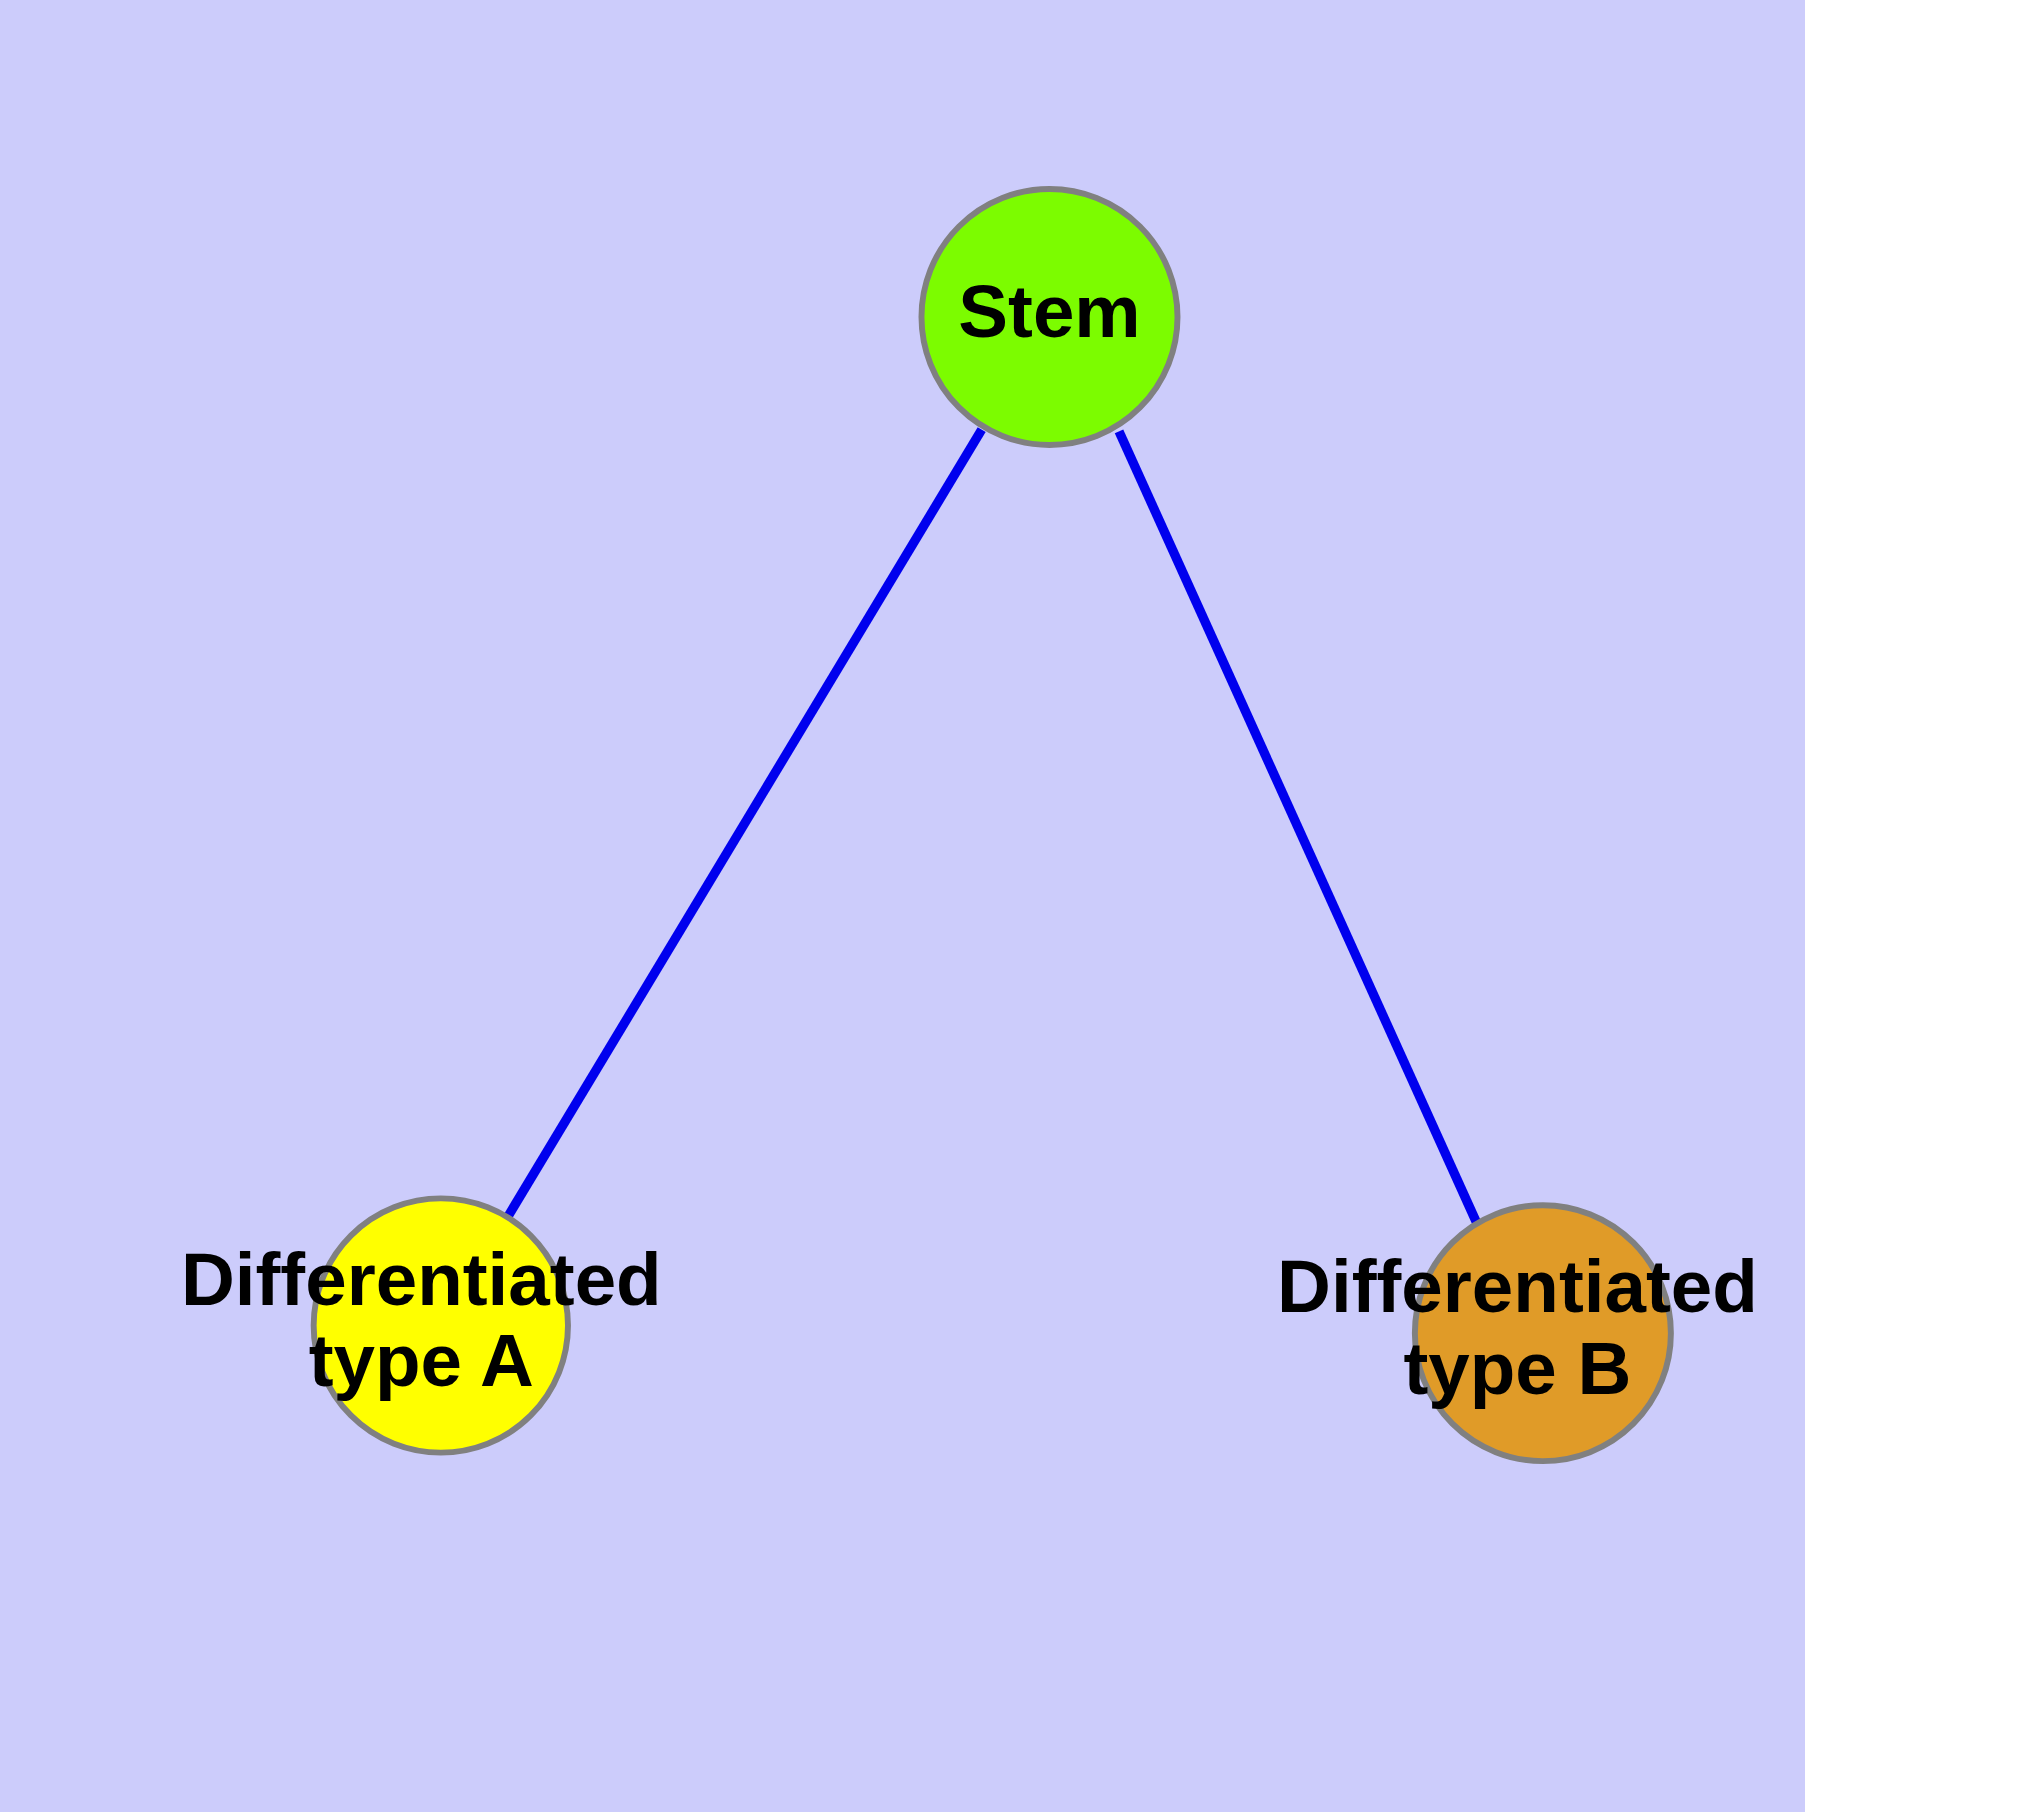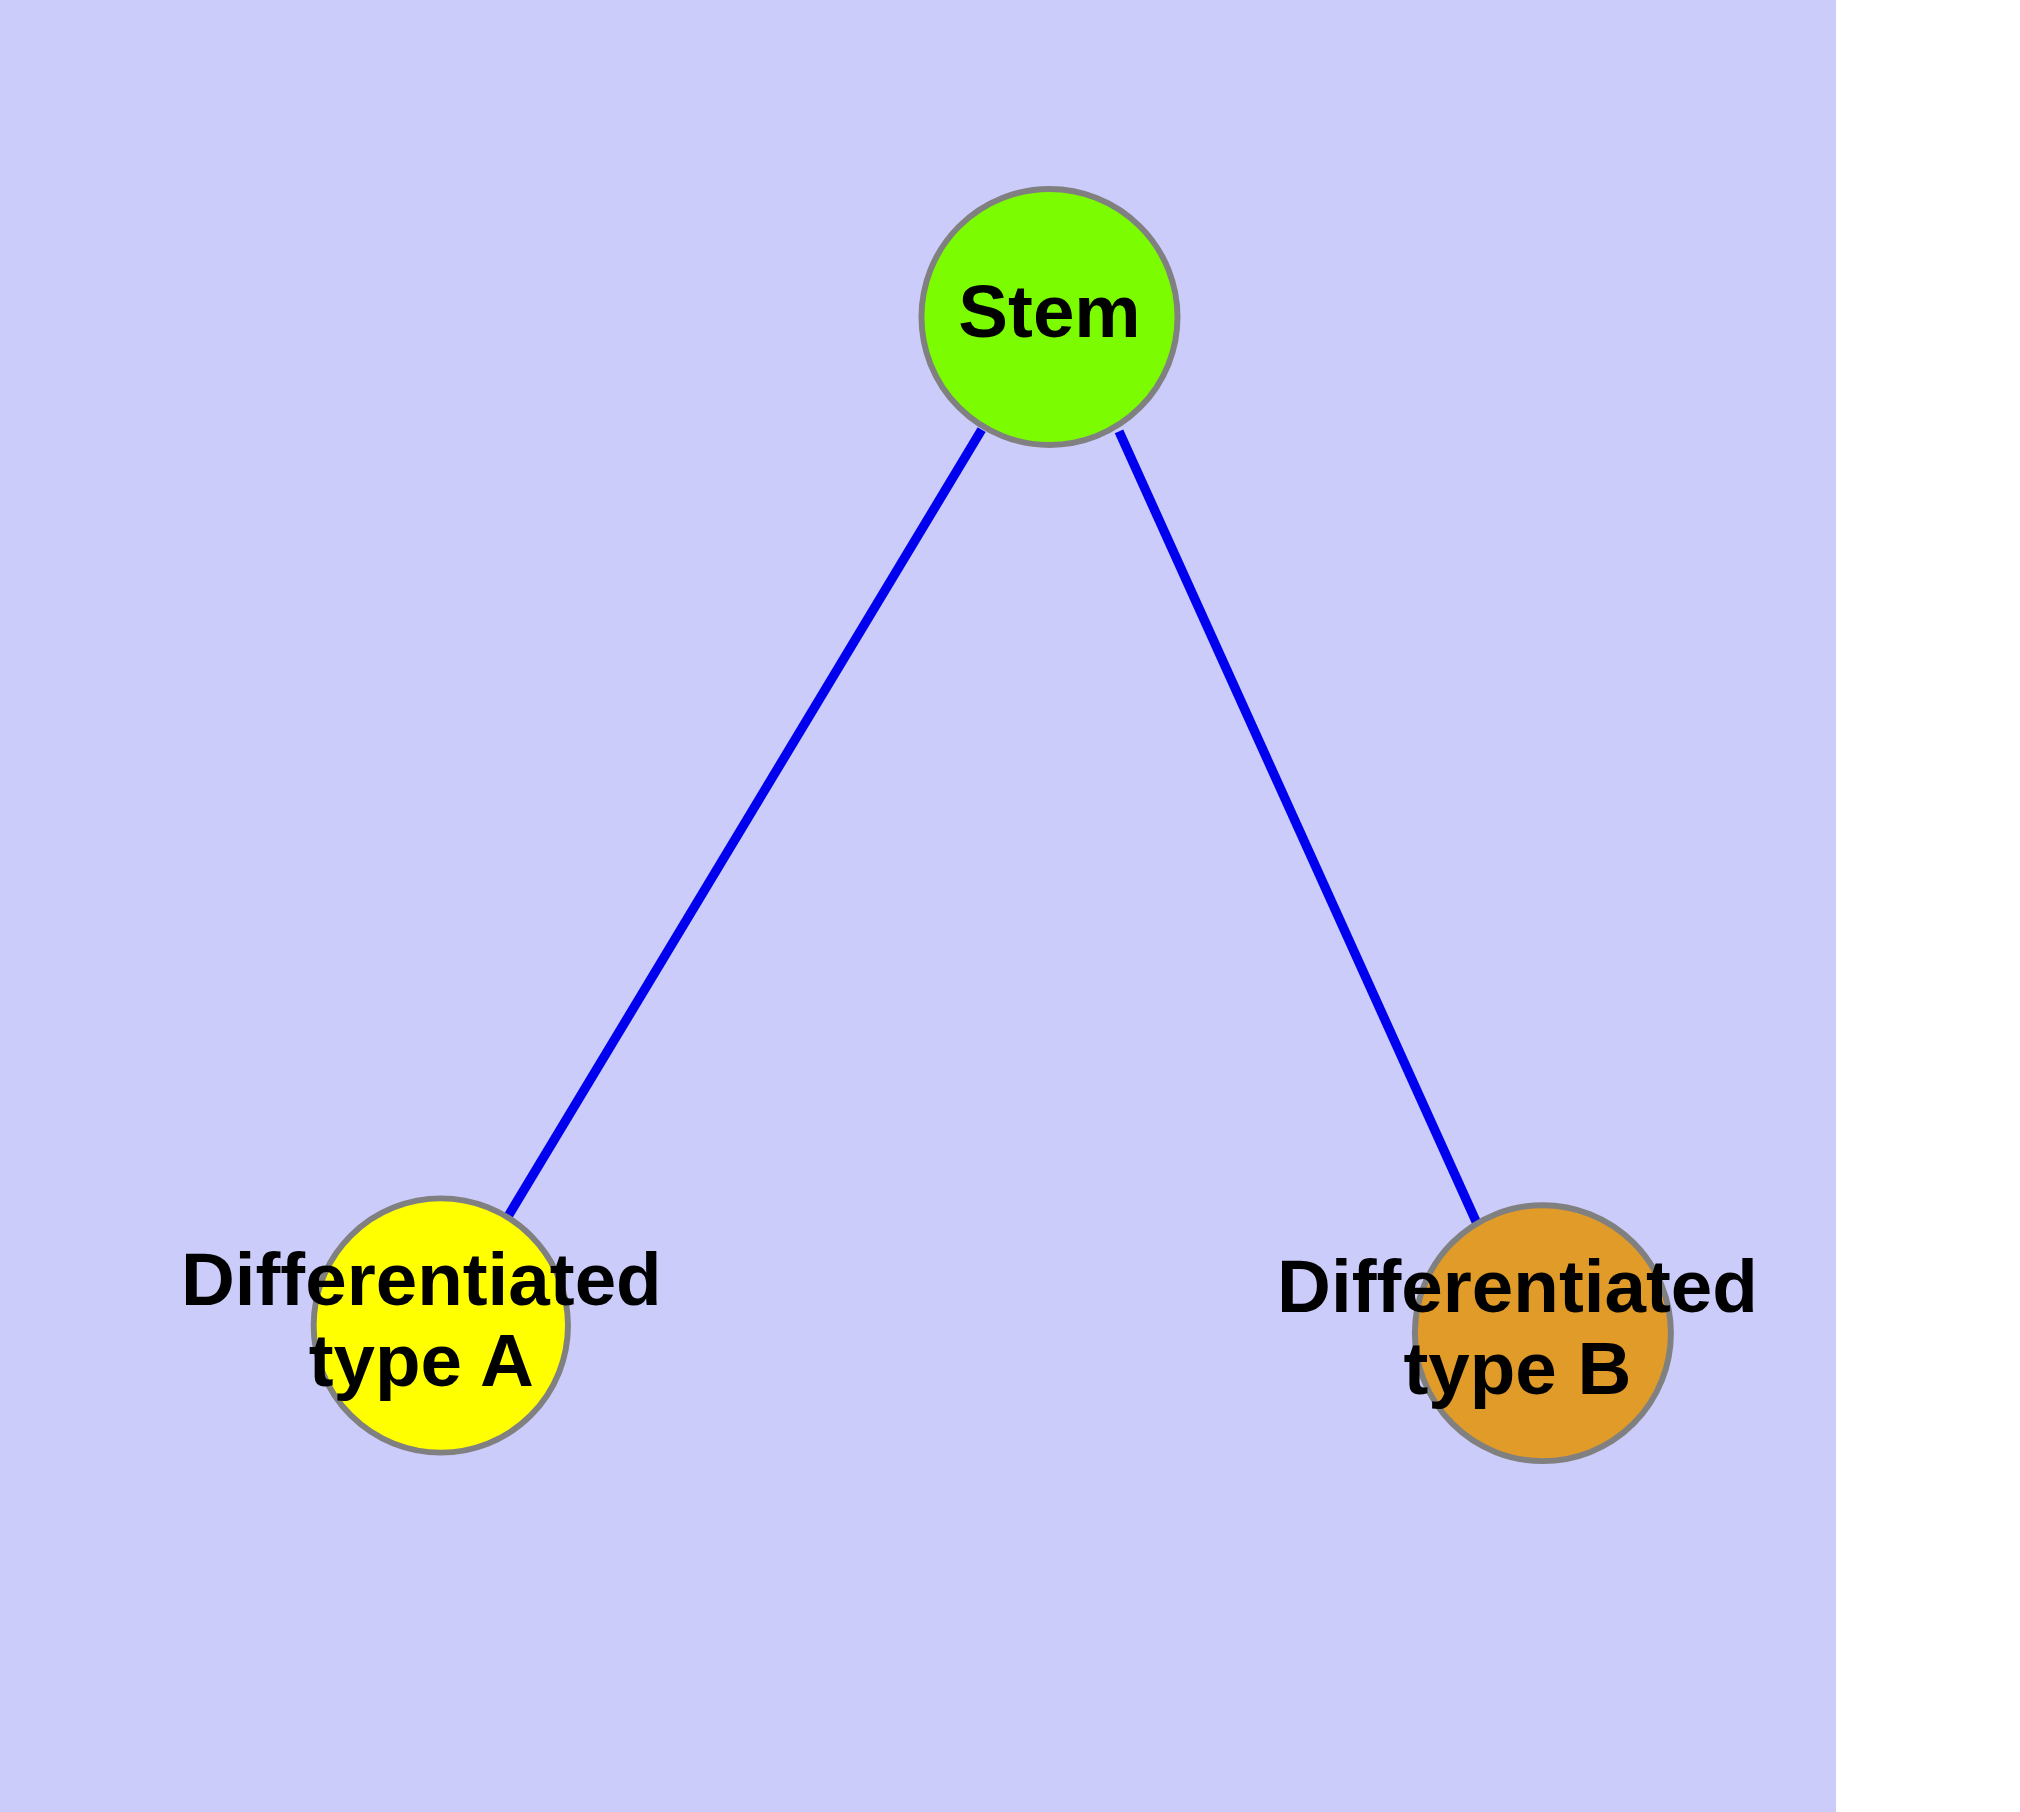--- a/index.html
+++ b/index.html
@@ -28,21 +28,21 @@
     font-family: "Liberation Sans", sans-serif;
     font-weight: bold;
     fill: #000000;
     dominant-baseline: middle;
     text-anchor: middle;
   }
 </style>
 </head>
 <body>
 
-<div id="canvas" style="width: 1805px; height: 1812px; background: rgb(204, 204, 251); padding-left: 31px;">
+<div id="canvas" style="width: 1805px; height: 1812px; background: rgb(204, 204, 251);">
   <svg id="graph-svg" viewBox="0 0 2384 2138" preserveAspectRatio="none" xmlns="http://www.w3.org/2000/svg" style="width: 2021px; height: 1812px;">
 
     <rect id="bg-rect" x="0" y="0" width="2384" height="2138" fill="#CCCCFB"></rect>
 
     <g id="edges-layer">
         <line x1="1158" y1="507" x2="600" y2="1434" stroke="#0000EE" stroke-width="11" stroke-linecap="butt"></line>
         <line x1="1320" y1="509" x2="1742" y2="1443" stroke="#0000EE" stroke-width="11" stroke-linecap="butt"></line>
       </g>
     <g id="nodes-layer">
         <circle cx="1238" cy="374" r="151" fill="#7CFC00" stroke="#808080" stroke-width="7"></circle>

